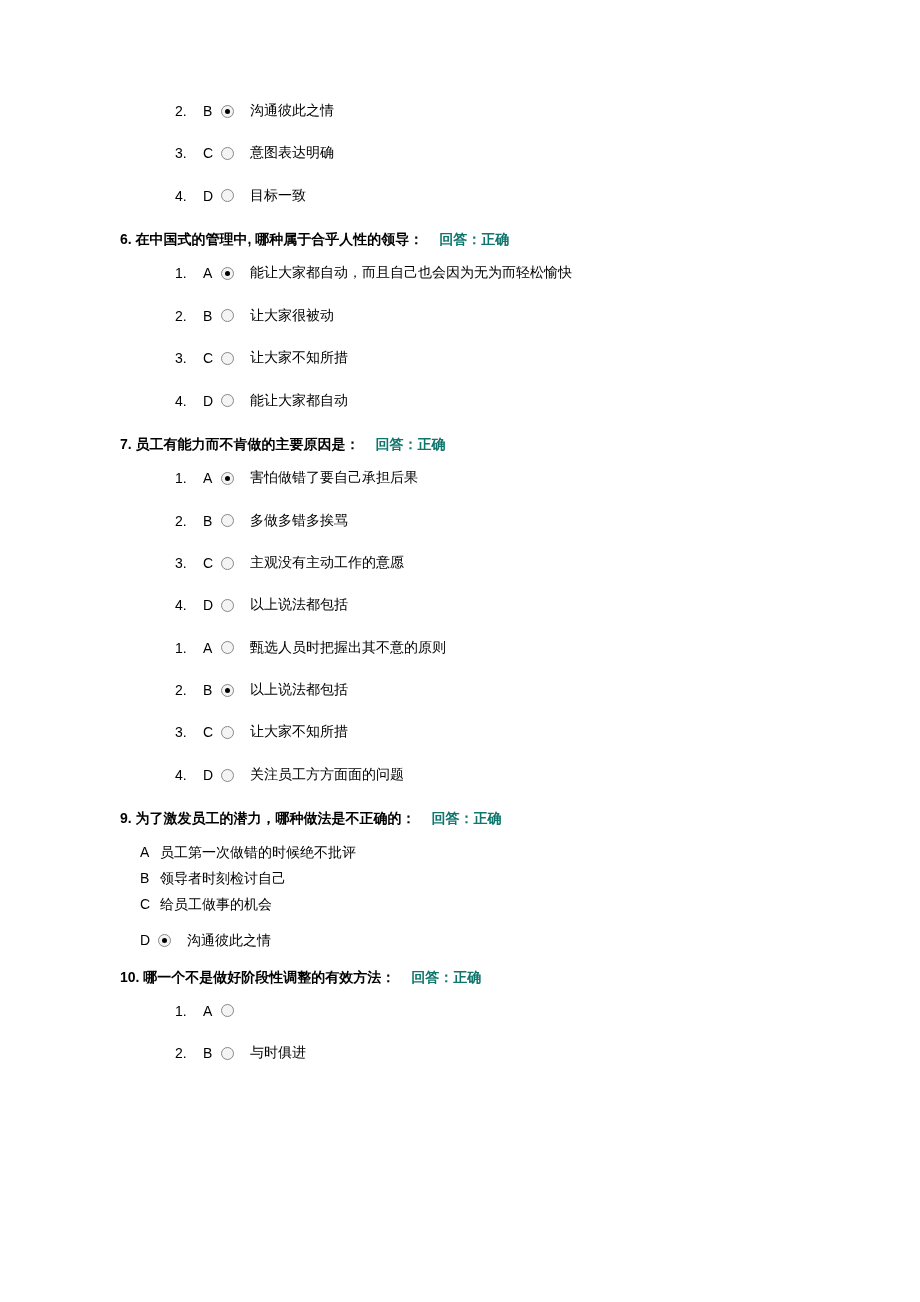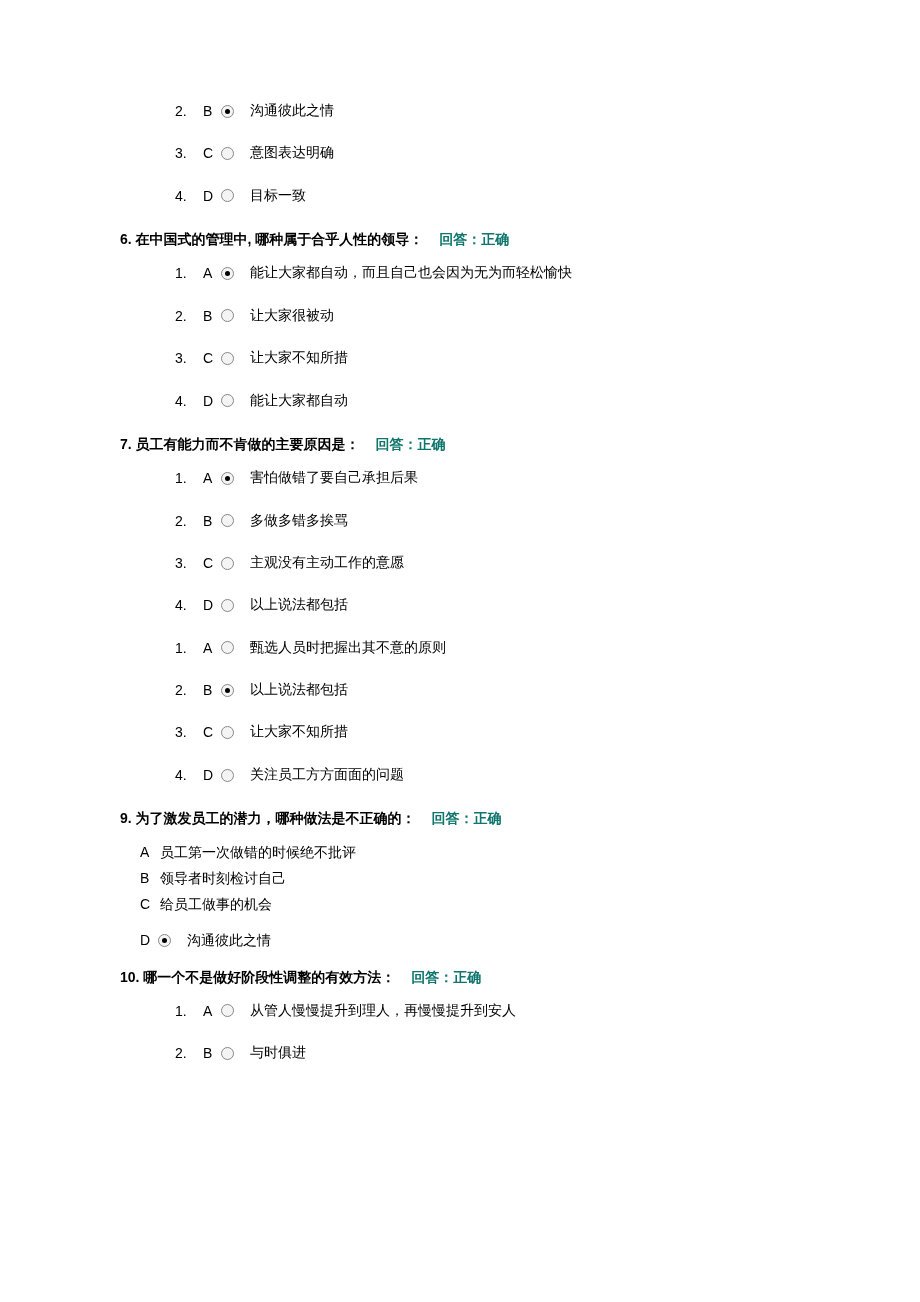--- a/index.html
+++ b/index.html
@@ -240,21 +240,20 @@
 <div class="question-block q10">
   <div class="question-header">
     <span class="qnum">10.</span>
     <span class="qtext">哪一个不是做好阶段性调整的有效方法：</span>
     <span class="feedback">回答：正确</span>
   </div>
   <div class="option-row">
     <span class="onum">1.</span>
     <span class="oletter">A</span>
     <span class="radio"></span>
-    <span class="otext">从管人慢慢提升到理人，再慢慢提升到安人</span>
   </div>
   <div class="option-row">
     <span class="onum">2.</span>
     <span class="oletter">B</span>
     <span class="radio"></span>
     <span class="otext">与时俱进</span>
   </div>
 </div>
 
 </body></html>

